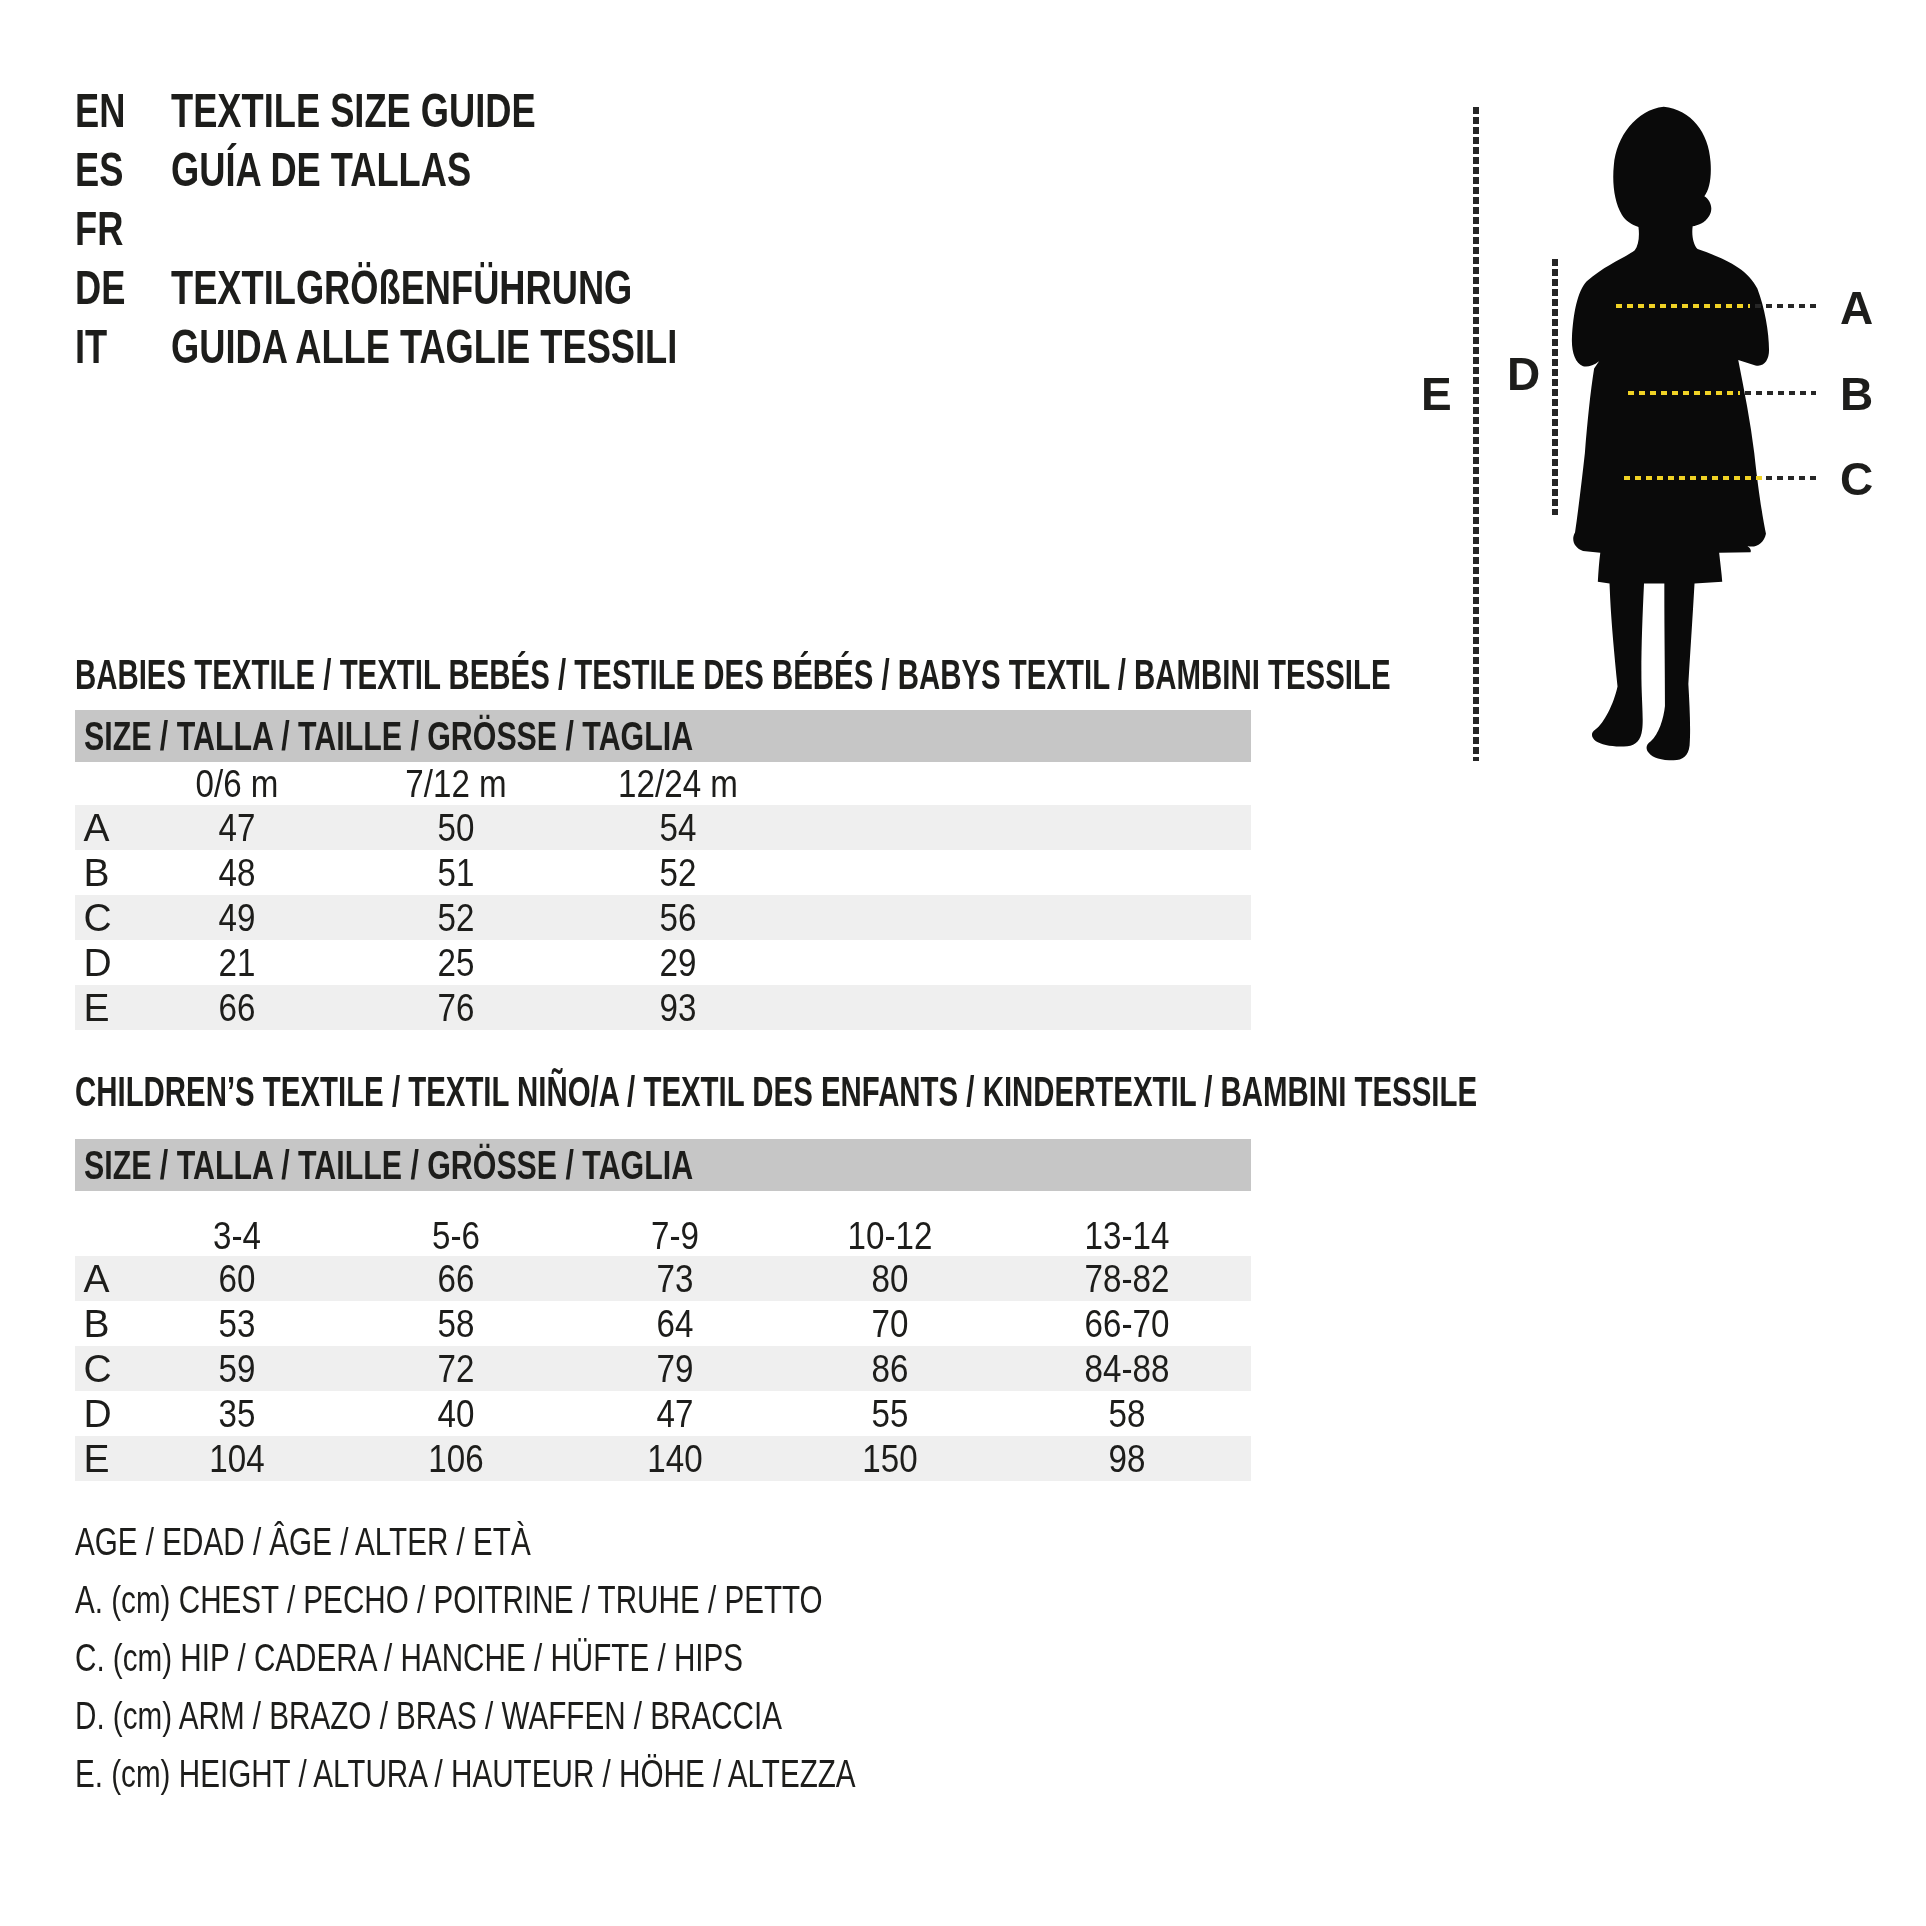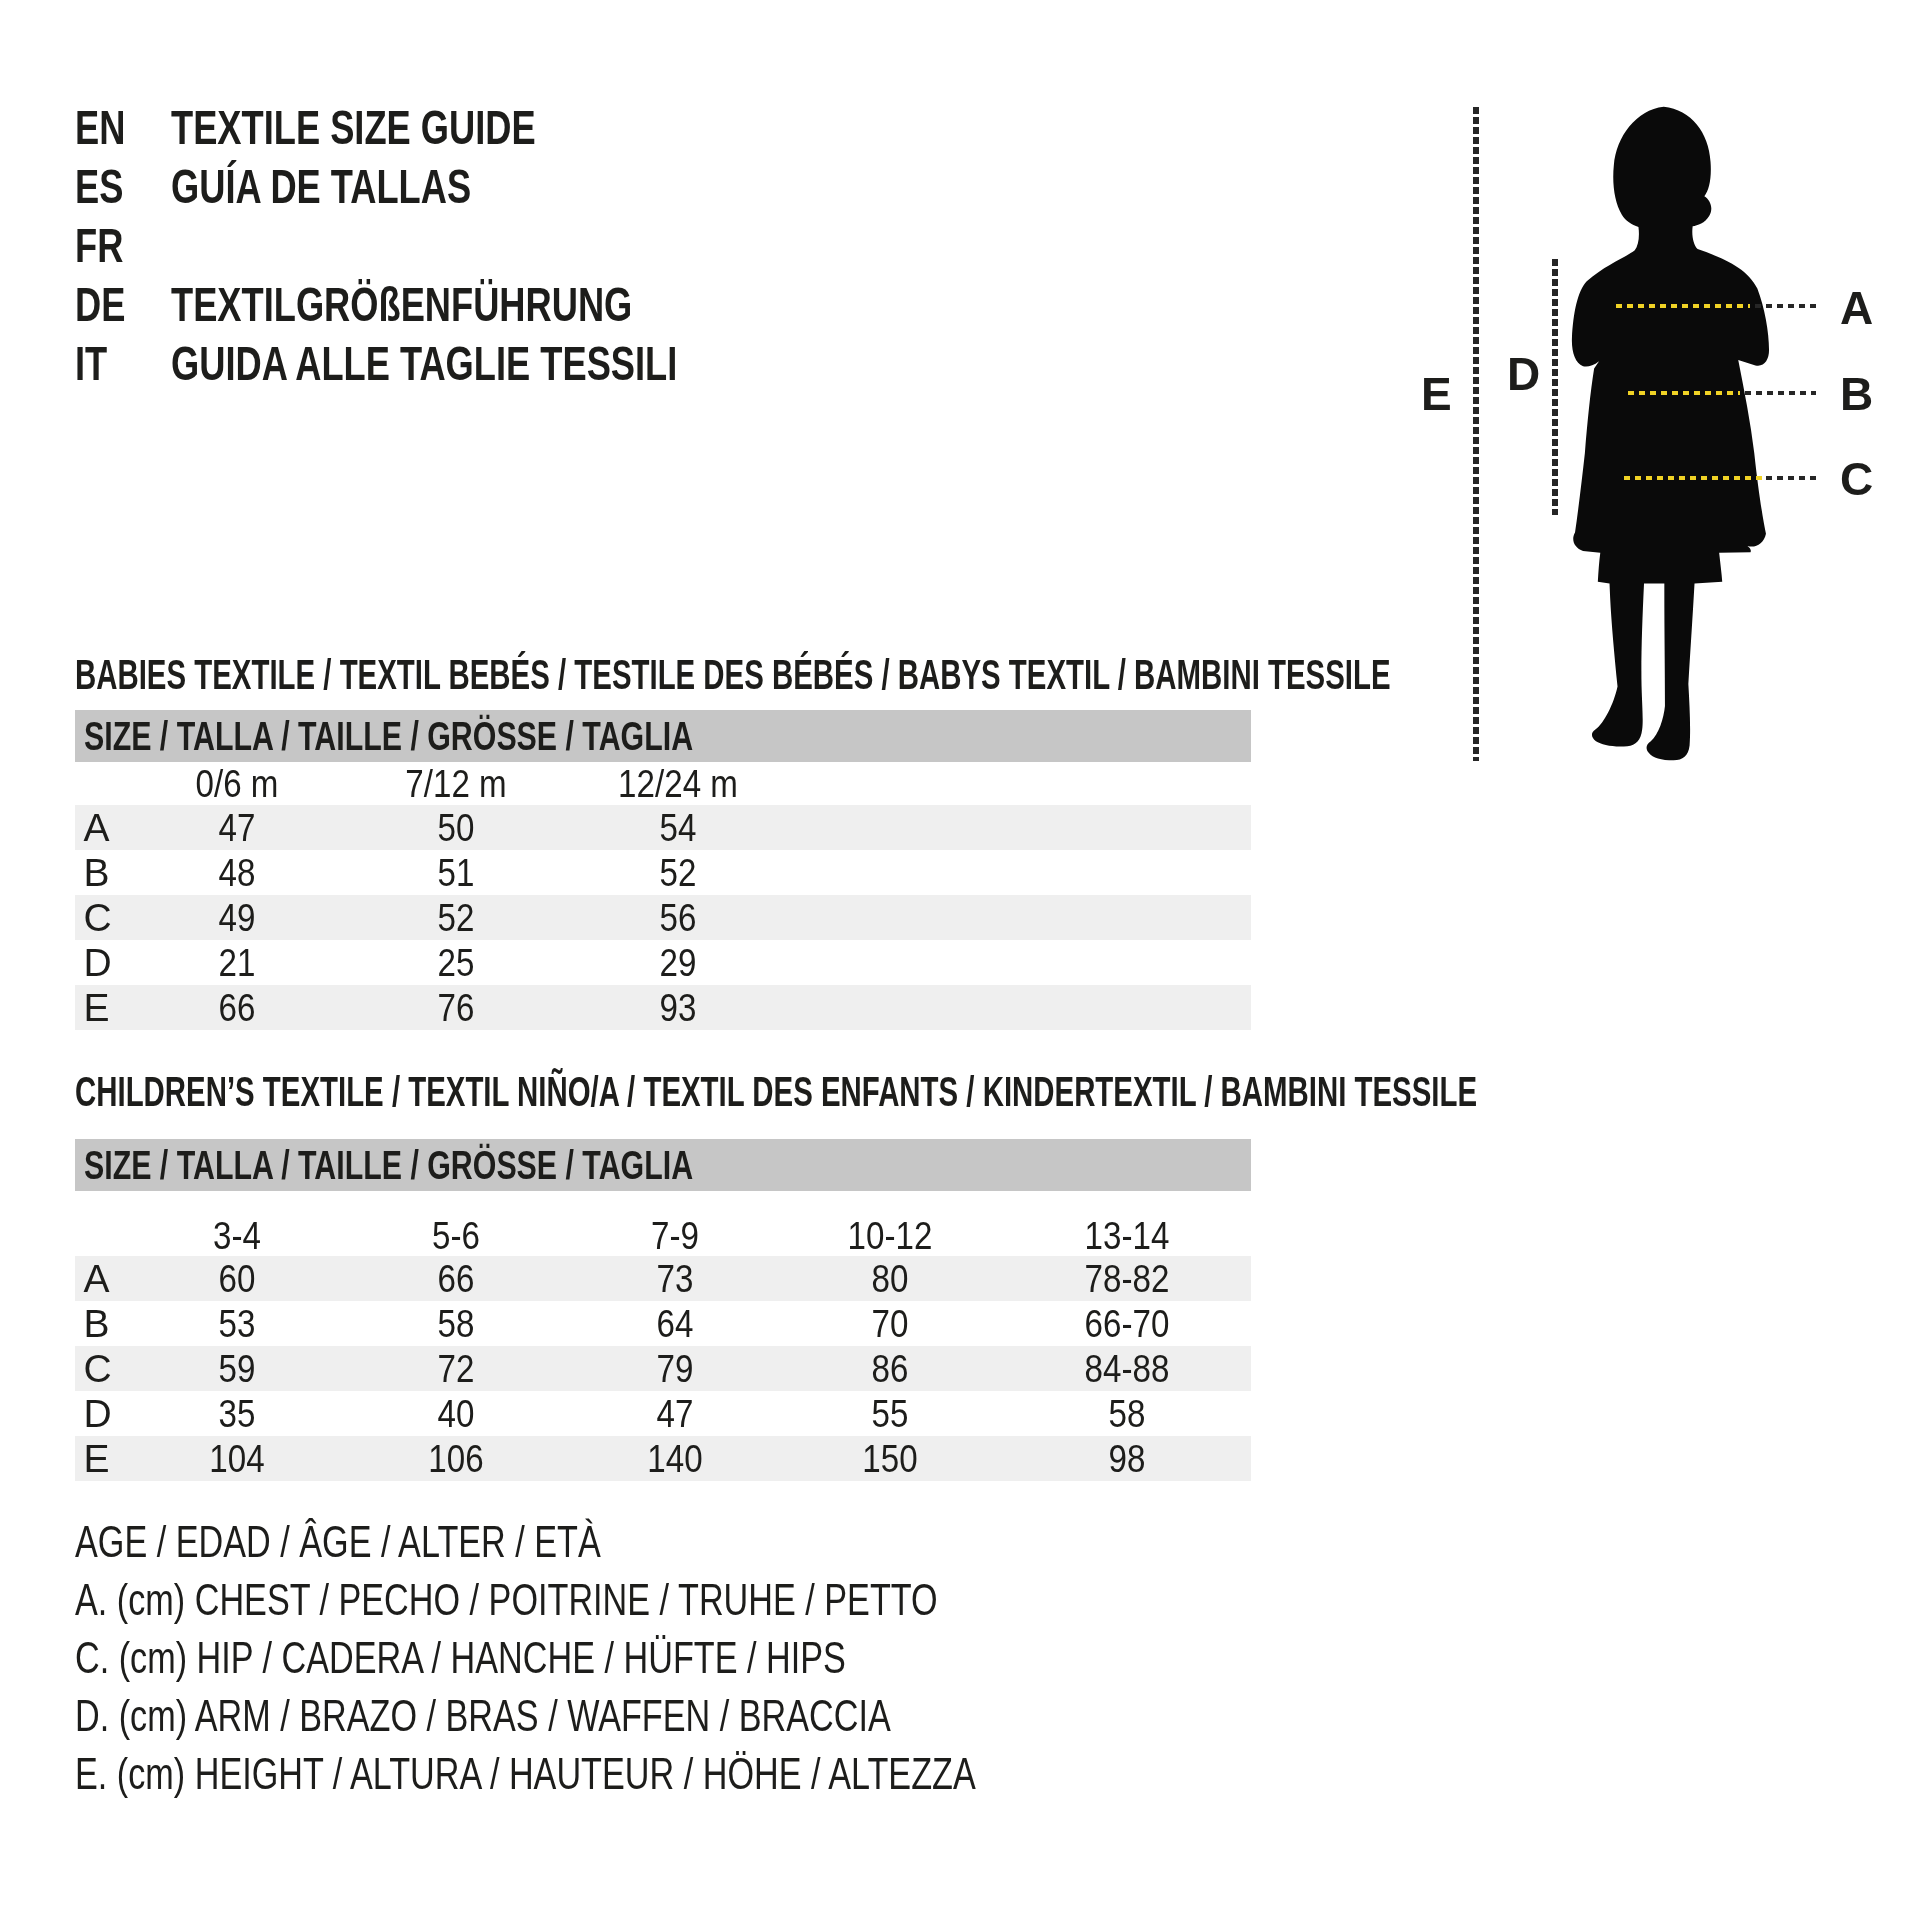--- a/index.html
+++ b/index.html
@@ -8,41 +8,41 @@
     font-family:"Liberation Sans",sans-serif;color:#1d1d1b;
   }
   .abs{position:absolute;}
   .txt{white-space:nowrap;color:#1d1d1b;}
   .cx{display:inline-block;transform-origin:0 50%;}
   .c70{transform:scaleX(0.70);}
   .c74{transform:scaleX(0.74);}
   .c76{transform:scaleX(0.76);}
 
   
-  .lang-block{position:absolute;left:75px;top:97px;}
+  .lang-block{position:absolute;left:75px;top:80px;}
   .lang-row{height:59px;display:flex;align-items:center;font-size:49px;font-weight:700;}
   .lang-code{width:96px;flex:none;}
 
   
   .section-heading{position:absolute;font-size:42px;font-weight:700;transform:translateY(-50%);}
 
   
   .size-table{position:absolute;left:75px;width:1176px;}
   .size-bar{position:relative;height:52px;background:#c6c6c6;display:flex;align-items:center;
             padding-left:8.6px;box-sizing:border-box;font-size:41px;font-weight:700;}
   .hdr-row{position:relative;}
   .t-row{position:relative;height:45px;}
   .t-row.alt{background:#efefef;}
   .row-label{position:absolute;left:8.6px;top:50%;transform:translateY(-50%);font-size:39px;}
   .cell{position:absolute;top:50%;transform:translate(-50%,-50%) scaleX(0.85);
         transform-origin:50% 50%;font-size:39px;white-space:nowrap;}
 
   
   .legend-block{position:absolute;left:75px;top:1513px;}
-  .legend-row{height:58px;display:flex;align-items:center;font-size:45px;}
+  .legend-row{height:58px;display:flex;align-items:center;font-size:39px;}
 
   
   .vdots{position:absolute;width:5.5px;
          background:repeating-linear-gradient(180deg,#262626 0 6.8px,transparent 6.8px 10px);}
   .hdash-y{position:absolute;height:4.3px;
          background:repeating-linear-gradient(90deg,#f0d225 0 6.2px,transparent 6.2px 11px);}
   .hdash-k{position:absolute;height:4.3px;
          background:repeating-linear-gradient(90deg,#262626 0 6.2px,transparent 6.2px 11px);}
   .fig-label{position:absolute;font-size:46px;font-weight:700;transform:translateY(-50%);}
 </style>

